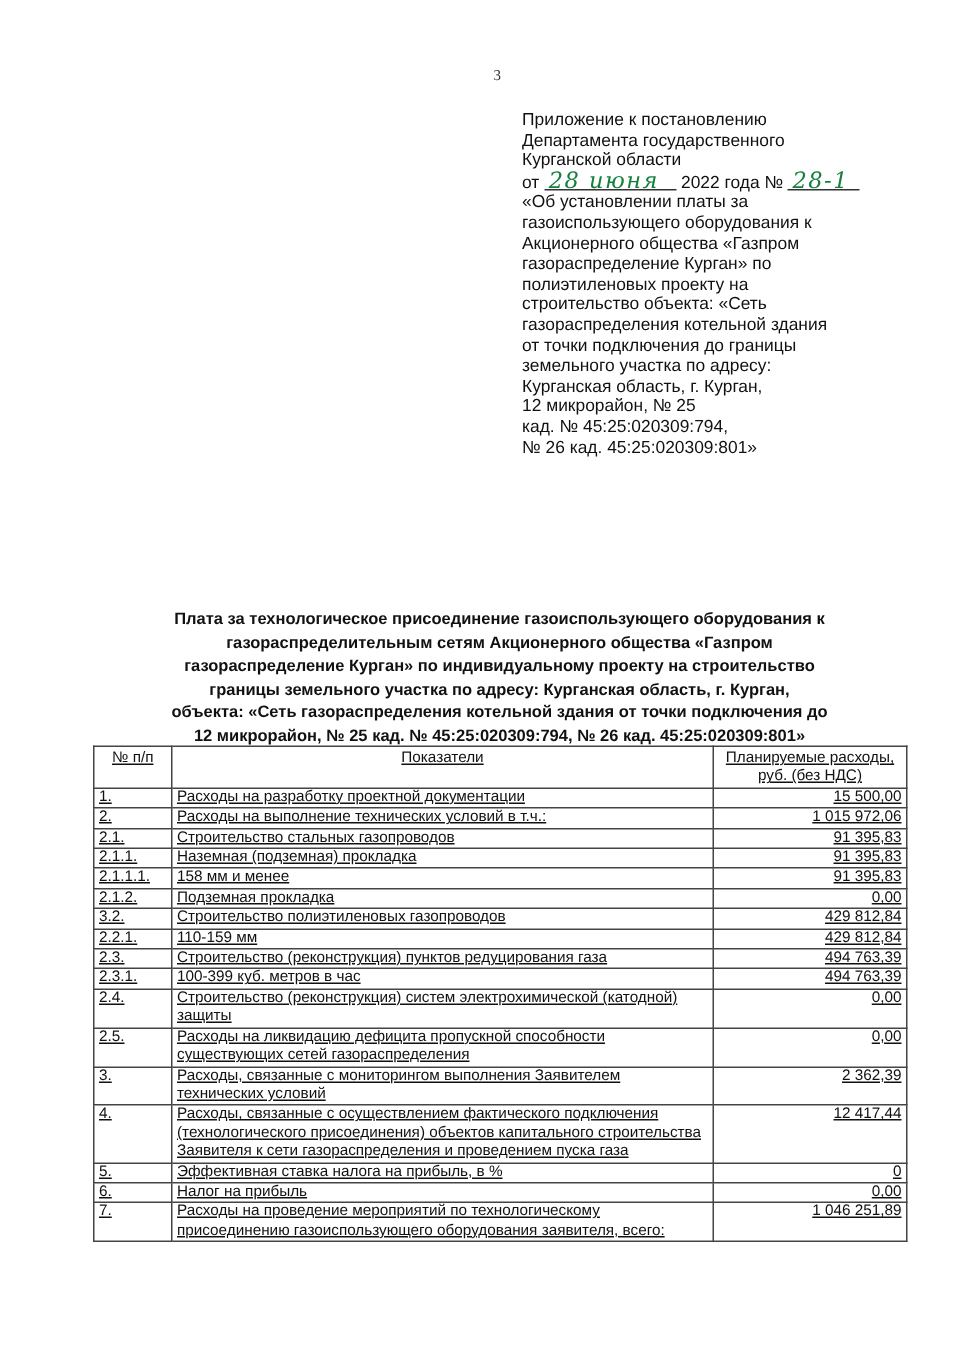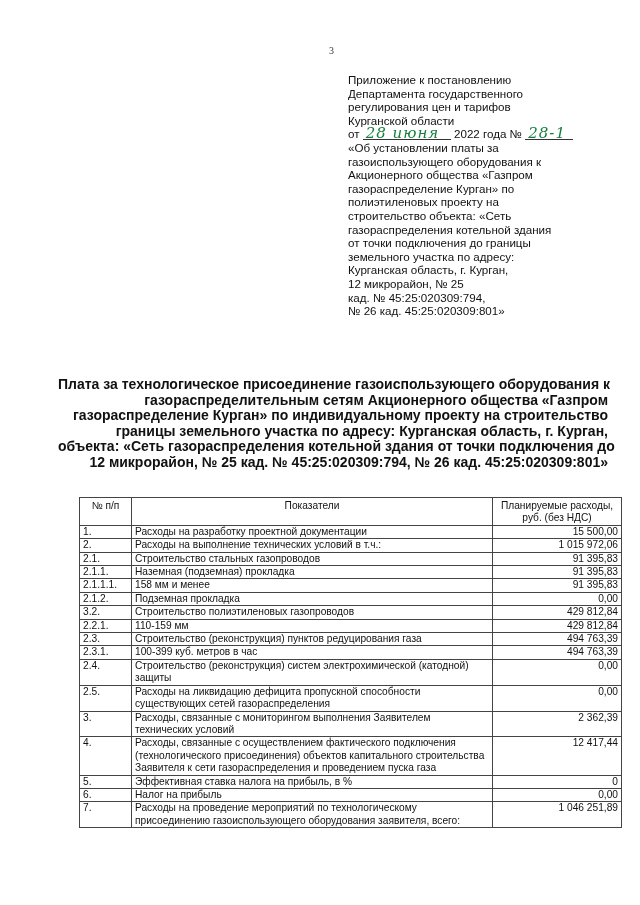--- a/index.html
+++ b/index.html
@@ -3,39 +3,38 @@
 <meta charset="utf-8">
 <style>
   html, body { margin: 0; padding: 0; background: #ffffff; }
   body { width: 640px; height: 905px; position: relative; overflow: hidden; color: #111; font-family: "Liberation Sans", sans-serif; }
   .page-number { position: absolute; left: 329px; top: 45px; font-family: "Liberation Serif", serif; font-size: 10px; color: #333; }
   .appendix { position: absolute; left: 348px; top: 73px; width: 250px; font-size: 11.6px; line-height: 13.6px; color: #111; }
   .appendix .line { display: block; white-space: nowrap; }
   .hand { font-family: "DejaVu Serif", serif; font-style: italic; font-size: 15px; color: #15803d; border-bottom: 1px solid #333; display: inline-block; line-height: 12px; padding: 0 3px; letter-spacing: 1px; }
   .hand.date { width: 82px; }
   .hand.num { width: 42px; }
-  .title { position: absolute; left: 58px; top: 377px; width: 550px; text-align: right; font-weight: bold; font-size: 14px; line-height: 15.6px; color: #111; }
+  .title { position: absolute; left: 58px; top: 406px; width: 550px; text-align: center; font-weight: bold; font-size: 11px; line-height: 15.6px; color: #111; }
   .title .line { display: block; white-space: nowrap; }
-  table.costs { position: absolute; left: 79px; top: 497px; width: 543px; border-collapse: collapse; font-size: 10.2px; line-height: 12.4px; color: #111; }
+  table.costs { position: absolute; left: 62px; top: 497px; width: 543px; border-collapse: collapse; font-size: 10.2px; line-height: 12.4px; color: #111; text-decoration: underline; }
   table.costs td, table.costs th { border: 1px solid #444; padding: 0 3px; vertical-align: top; font-weight: normal; }
   table.costs th { text-align: center; padding-top: 2px; }
   table.costs th.num-col { width: 45px; }
   table.costs th.val-col { width: 122px; }
   td.num { white-space: nowrap; }
   td.val { text-align: right; white-space: nowrap; }
 </style>
 </head>
 <body>
 
 <div class="page-number">3</div>
 
 <div class="appendix">
   <span class="line">Приложение к постановлению</span>
   <span class="line">Департамента государственного</span>
-  <span class="line">регулирования цен и тарифов</span>
   <span class="line">Курганской области</span>
   <span class="line">
     <span>от</span>
     <span class="hand date">28 июня</span>
     <span>2022 года №</span>
     <span class="hand num">28-1</span>
   </span>
   <span class="line">«Об установлении платы за</span>
   <span class="line">газоиспользующего оборудования к</span>
   <span class="line">Акционерного общества «Газпром</span>

